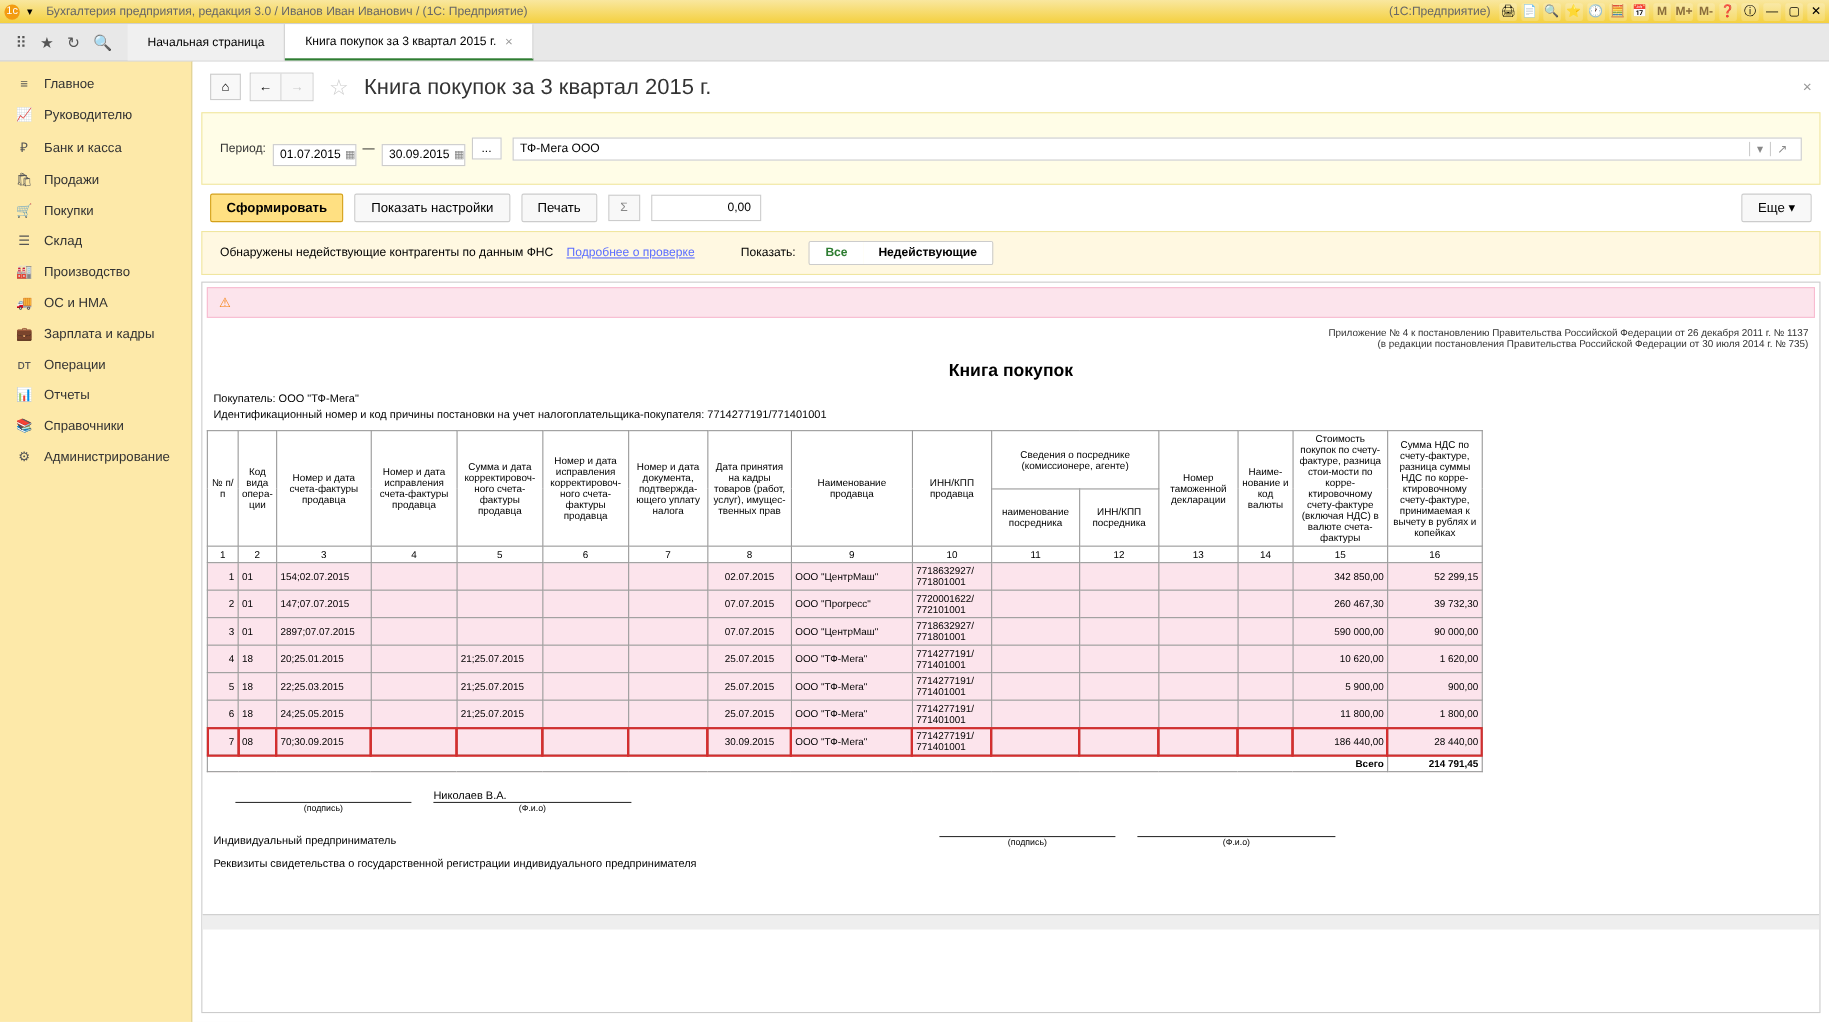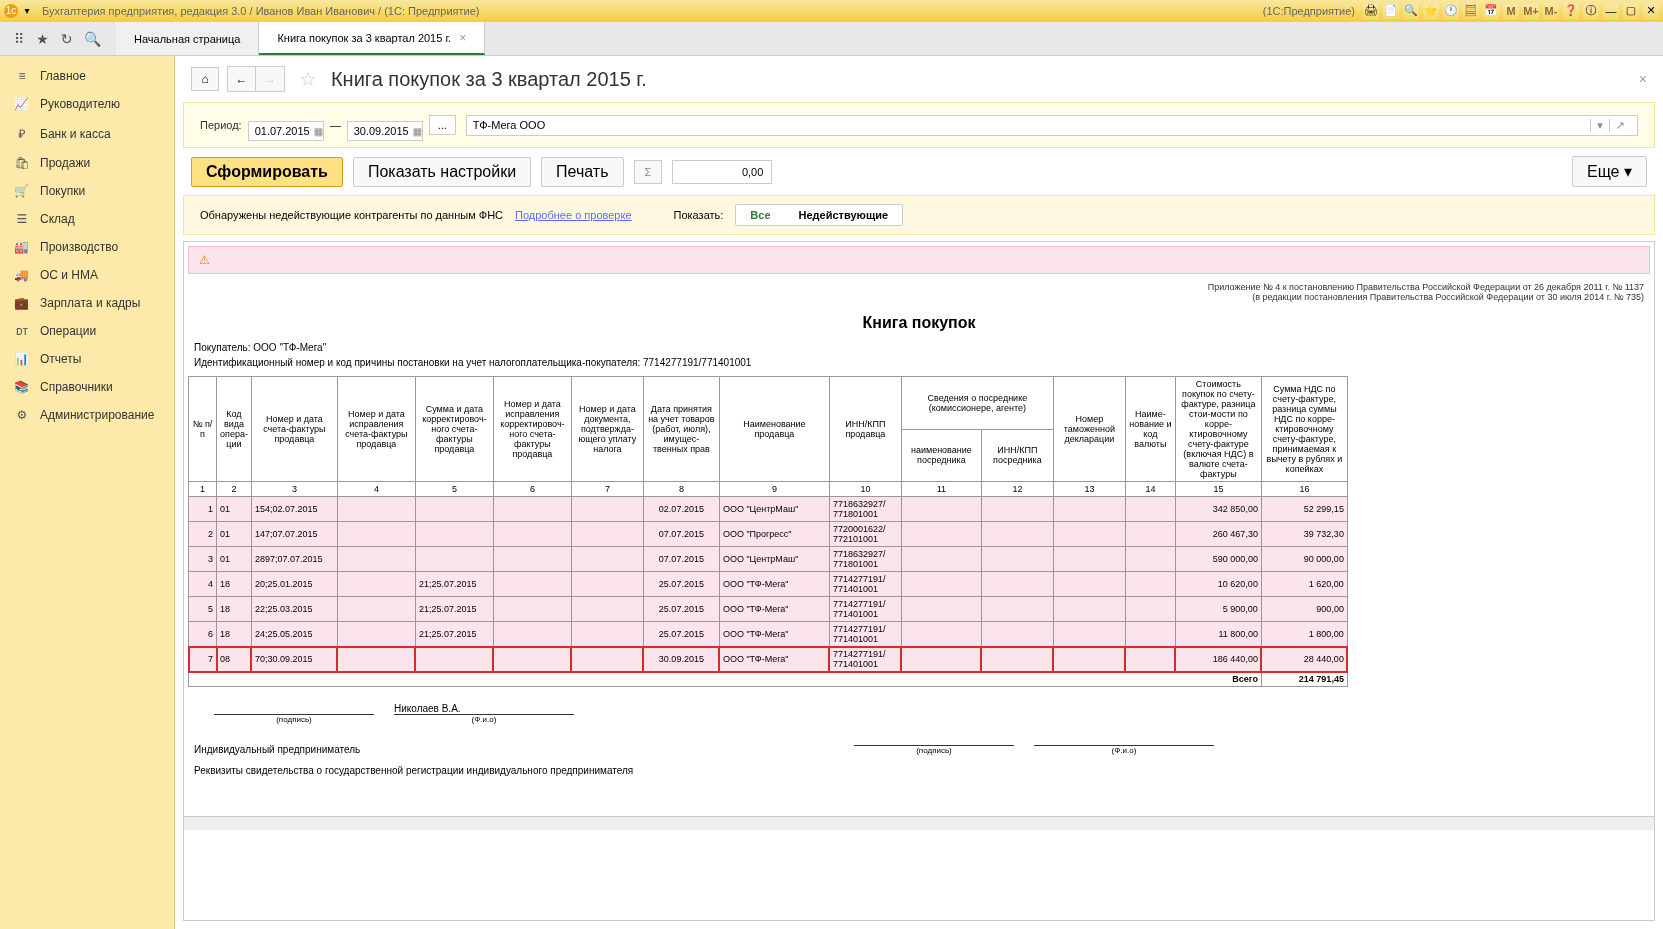--- a/index.html
+++ b/index.html
@@ -37,32 +37,32 @@
 .page-header { display: flex; align-items: center; padding: 10px 16px; gap: 8px; }
 .page-header .nav-btn { width: 28px; height: 24px; border: 1px solid #ccc; background: #f8f8f8; display: inline-flex; align-items: center; justify-content: center; cursor: pointer; font-size: 12px; }
 .page-header .nav-group { display: flex; border: 1px solid #ccc; }
 .page-header .nav-group .nav-btn { border: none; border-right: 1px solid #ccc; }
 .page-header .nav-group .nav-btn:last-child { border-right: none; }
 .page-header .star { font-size: 20px; color: #ccc; cursor: pointer; margin: 0 6px; }
 .page-header h1 { font-size: 20px; font-weight: normal; color: #333; }
 .page-header .close-x { margin-left: auto; font-size: 14px; color: #999; cursor: pointer; }
 
 
-.params { display: flex; align-items: center; gap: 6px; padding: 6px 16px; background: #fffde7; border: 1px solid #f0e6a0; margin: 0 8px; }
+.params { display: flex; align-items: center; gap: 6px; padding: 16px 16px; background: #fffde7; border: 1px solid #f0e6a0; margin: 0 8px; }
 .params label { color: #333; }
 .params .date-input { border: 1px solid #ccc; padding: 3px 6px; width: 76px; background: #fff; display: inline-flex; align-items: center; gap: 4px; margin-top: 12px; }
 .params .date-input .cal { font-size: 10px; color: #888; cursor: pointer; }
 .params .dots-btn { border: 1px solid #ccc; padding: 3px 8px; background: #fff; cursor: pointer; }
 .params .org-input { flex: 1; border: 1px solid #ccc; padding: 3px 6px; background: #fff; margin-left: 4px; display: flex; align-items: center; }
 .params .org-input span:first-child { flex: 1; }
 .params .mini-btn { border-left: 1px solid #ccc; padding: 0 6px; cursor: pointer; color: #888; }
 
 
 .actions { display: flex; align-items: center; gap: 10px; padding: 8px 16px; }
-.btn { border: 1px solid #ccc; padding: 5px 14px; background: #f8f8f8; cursor: pointer; font-size: 16px; border-radius: 2px; }
+.btn { border: 1px solid #ccc; padding: 5px 14px; background: #f8f8f8; cursor: pointer; font-size: 12px; border-radius: 2px; }
 .btn.primary { background: #ffe082; border-color: #d4a017; font-weight: bold; }
 .actions .sigma { border: 1px solid #ccc; padding: 5px 10px; background: #f8f8f8; color: #888; }
 .actions .num-input { border: 1px solid #ccc; padding: 5px 8px; width: 100px; text-align: right; }
 .actions .more-btn { margin-left: auto; }
 
 
 .info-bar { display: flex; align-items: center; gap: 12px; padding: 8px 16px; background: #fff8e1; border: 1px solid #f0e6a0; margin: 0 8px; }
 .info-bar a { color: #5b6dff; text-decoration: underline; cursor: pointer; }
 .info-bar .toggle { display: flex; border: 1px solid #ccc; border-radius: 2px; overflow: hidden; }
 .info-bar .toggle span { padding: 4px 14px; cursor: pointer; background: #fff; font-weight: bold; }
@@ -291,21 +291,21 @@
         </colgroup>
         <thead>
           <tr>
             <th rowspan="2">№ п/п</th>
             <th rowspan="2">Код вида опера-ции</th>
             <th rowspan="2">Номер и дата счета-фактуры продавца</th>
             <th rowspan="2">Номер и дата исправления счета-фактуры продавца</th>
             <th rowspan="2">Сумма и дата корректировоч-ного счета-фактуры продавца</th>
             <th rowspan="2">Номер и дата исправления корректировоч-ного счета-фактуры продавца</th>
             <th rowspan="2">Номер и дата документа, подтвержда-ющего уплату налога</th>
-            <th rowspan="2">Дата принятия на учет товаров (работ, июля), имущес-твенных прав</th>
+            <th rowspan="2">Дата принятия на кадры товаров (работ, услуг), имущес-твенных прав</th>
             <th rowspan="2">Наименование продавца</th>
             <th rowspan="2">ИНН/КПП продавца</th>
             <th colspan="2">Сведения о посреднике (комиссионере, агенте)</th>
             <th rowspan="2">Номер таможенной декларации</th>
             <th rowspan="2">Наиме-нование и код валюты</th>
             <th rowspan="2">Стоимость покупок по счету-фактуре, разница стои-мости по корре-ктировочному счету-фактуре (включая НДС) в валюте счета-фактуры</th>
             <th rowspan="2">Сумма НДС по счету-фактуре, разница суммы НДС по корре-ктировочному счету-фактуре, принимаемая к вычету в рублях и копейках</th>
           </tr>
           <tr>
             <th>наименование посредника</th>

